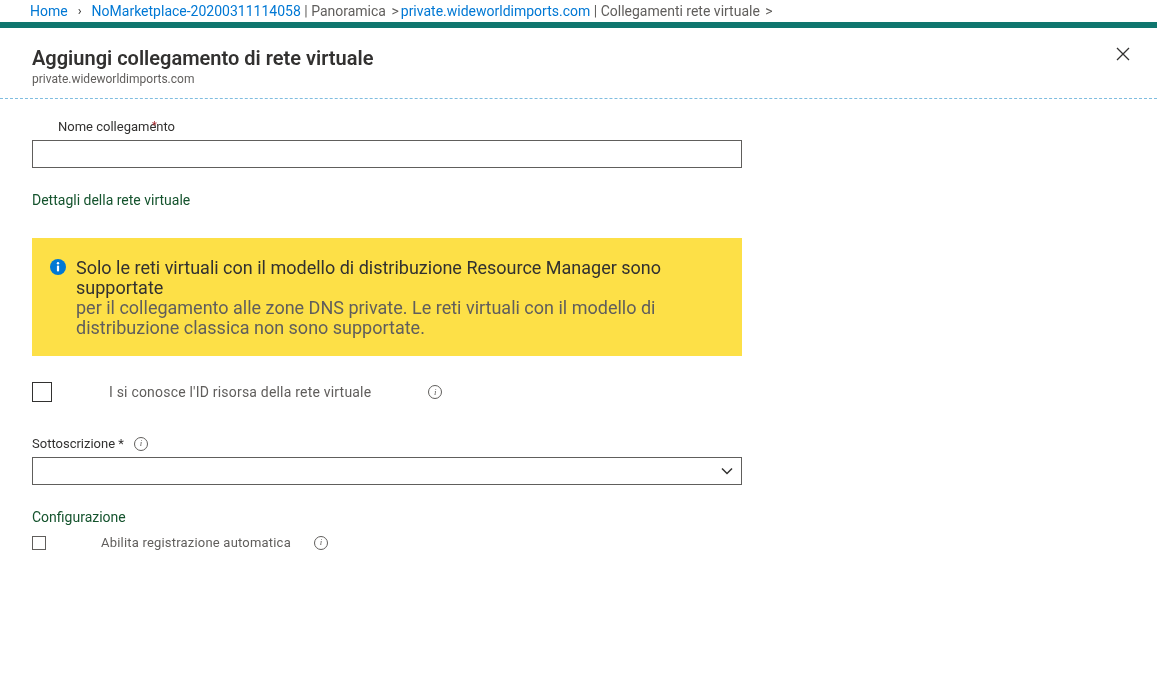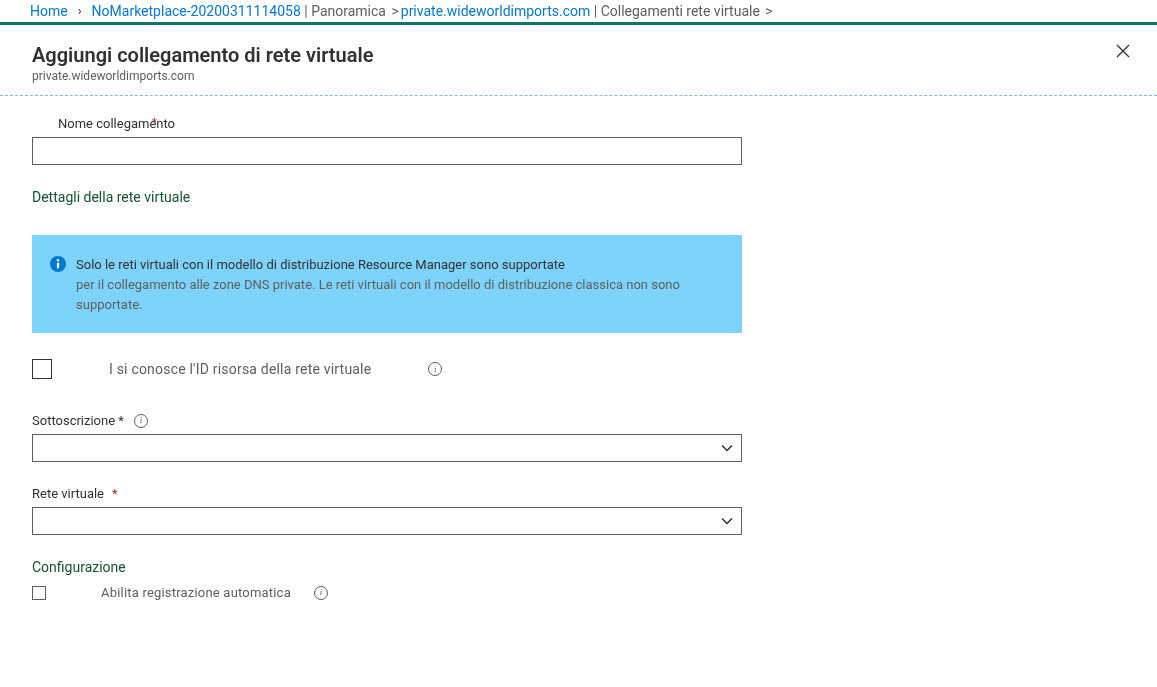--- a/index.html
+++ b/index.html
@@ -14,21 +14,21 @@
     }
 
     
     .breadcrumb {
       display: flex;
       align-items: flex-start;
       padding: 3px 8px 3px 30px;
       font-size: 14px;
       white-space: nowrap;
       overflow: hidden;
-      border-bottom: 3px solid #0f766e;
+      border-bottom: 6px solid #0f766e;
     }
     .breadcrumb a {
       color: #0078d4;
       text-decoration: none;
     }
     .breadcrumb .sep {
       margin: 0 10px;
       font-size: 13px;
       color: #323130;
     }
@@ -119,27 +119,27 @@
     .chevron svg { width: 12px; height: 12px; stroke: #323130; stroke-width: 1.5; fill: none; }
 
     .section-heading {
       font-size: 14px;
       color: #14532d;
       margin-top: 6px;
     }
 
     .info-box {
       width: 710px;
-      background: #7dd3fc;
+      background: #fde047;
       padding: 20px 18px 18px 18px;
       display: flex;
       align-items: flex-start;
       margin-top: 30px;
       margin-bottom: 26px;
-      font-size: 13px;
+      font-size: 18px;
       line-height: 20px;
     }
     .info-icon {
       flex: 0 0 auto;
       margin-right: 10px;
       margin-top: 1px;
     }
     .info-icon svg { width: 16px; height: 16px; display: block; }
     .info-text .l1 { color: #323130; }
     .info-text .l2 { color: #605e5c; }
@@ -252,34 +252,20 @@
     <div class="select">
       <span></span>
       <span class="chevron">
         <svg viewBox="0 0 12 12">
             <path d="M1 3.5 L6 8.5 L11 3.5"></path>
           </svg>
       </span>
     </div>
   </div>
 
-  <div class="field-group">
-    <div class="label-row">
-      <span class="label" style="margin-bottom:0;">Rete virtuale</span>
-      <span class="red-star" style="margin-left:8px;">*</span>
-    </div>
-    <div class="select">
-      <span></span>
-      <span class="chevron">
-        <svg viewBox="0 0 12 12">
-            <path d="M1 3.5 L6 8.5 L11 3.5"></path>
-          </svg>
-      </span>
-    </div>
-  </div>
 
   <div class="section-heading" style="margin-bottom:10px;">Configurazione</div>
   <div class="check-row">
     <span class="small-check"></span>
     <span class="check-label" style="font-size:13px;">Abilita registrazione automatica</span>
     <span class="inline-info-icon" style="margin-left:-24px;">i</span>
   </div>
 
 </div>
 

